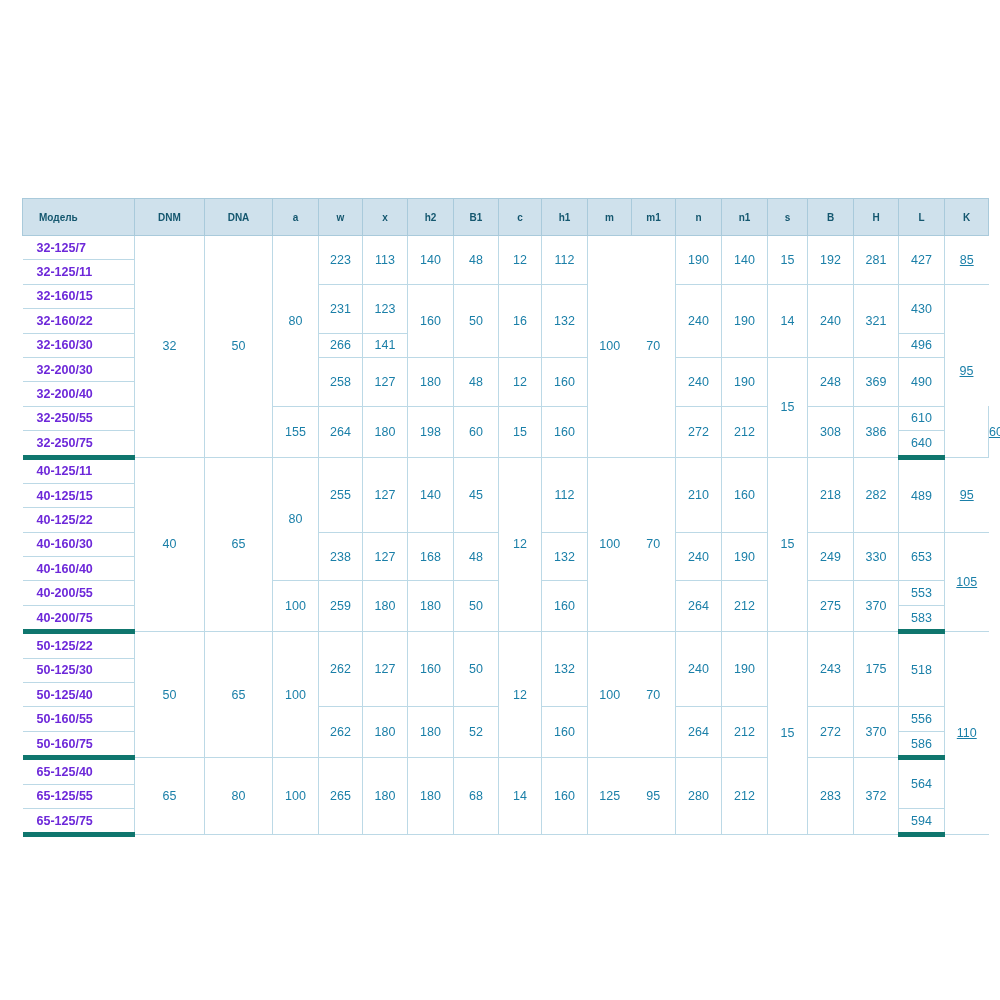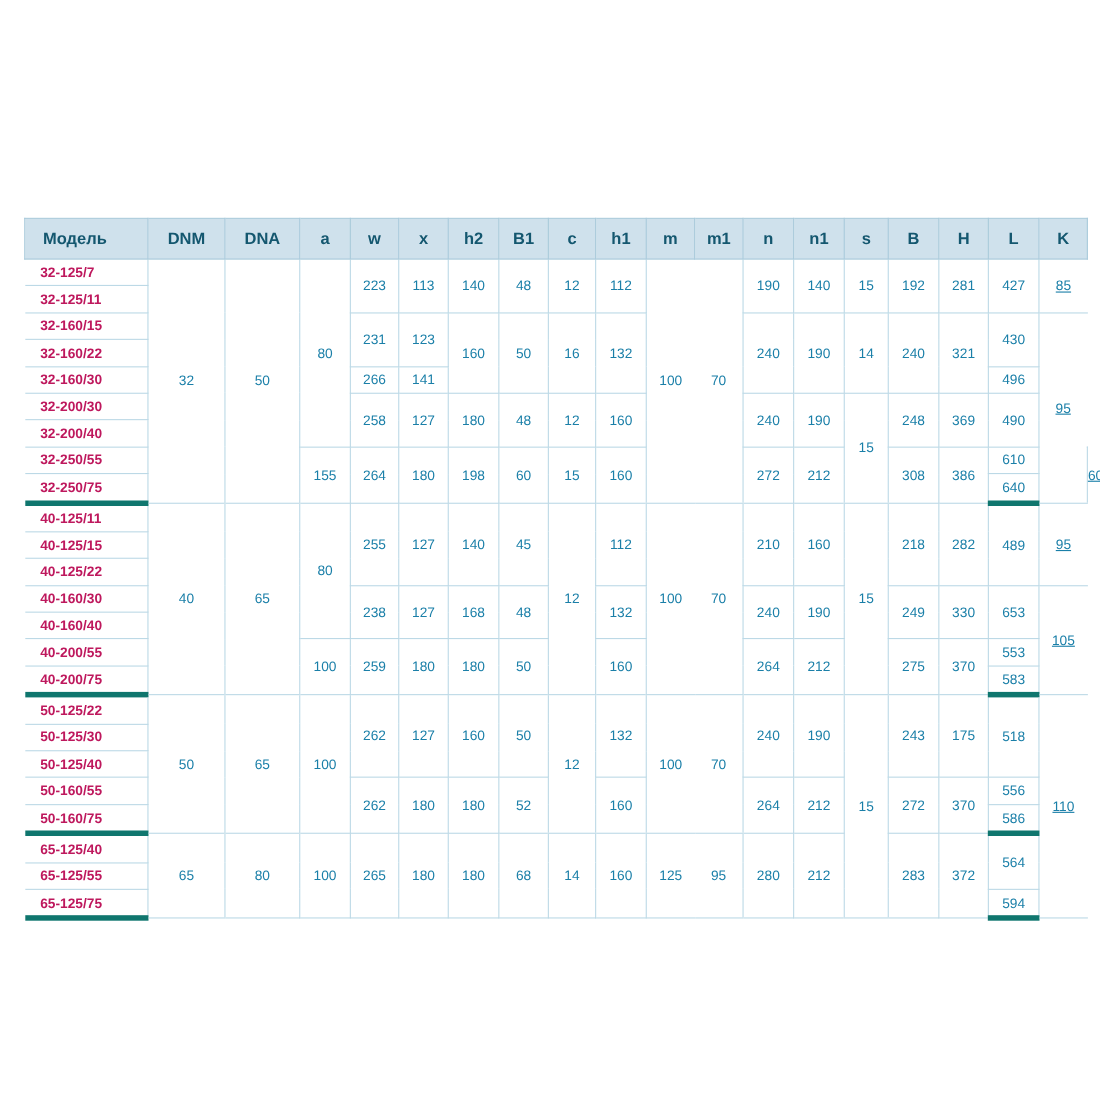--- a/index.html
+++ b/index.html
@@ -46,21 +46,21 @@
   table.spec col.c-s    { width: 40px; }
   table.spec col.c-B    { width: 46px; }
   table.spec col.c-H    { width: 45px; }
   table.spec col.c-L    { width: 46px; }
   table.spec col.c-K    { width: 44px; }
 
   table.spec thead th {
     background: #cfe1ec;
     color: #14576f;
     font-weight: bold;
-    font-size: 15px;
+    font-size: 10px;
     height: 36px;
     border: 1px solid #a9cadb;
     text-align: center;
     padding: 0;
   }
   table.spec thead th.model-head {
     text-align: left;
     padding-left: 16px;
   }
   table.spec tbody td {
@@ -73,21 +73,21 @@
     border-top: 1px solid #bcd9e6;
     border-bottom: 1px solid #bcd9e6;
     color: #1a7fa8;
     font-size: 12.5px;
     background: #ffffff;
   }
   table.spec tbody td.model {
     text-align: left;
     padding-left: 14px;
     font-weight: bold;
-    color: #be185d;
+    color: #6d28d9;
     border-left: none;
   }
   table.spec tbody tr.grp-end td {
     border-bottom: 5px solid #0f766e;
   }
   table.spec tbody td.novert {
     border-left: none;
     border-right: none;
   }
   table.spec tbody td.nobottom { border-bottom: none; }

